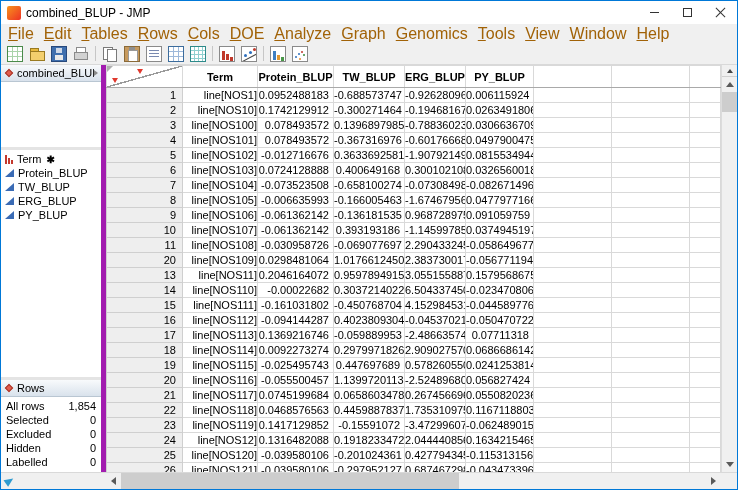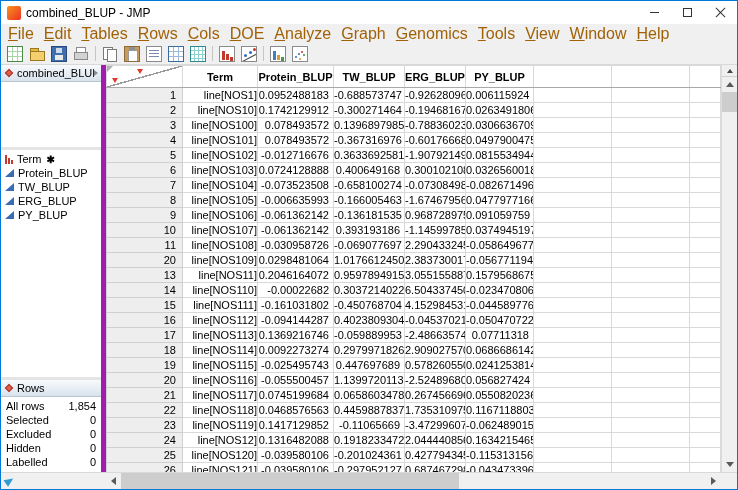--- a/index.html
+++ b/index.html
@@ -543,21 +543,21 @@
               <td class="num">1.7353109758</td>
               <td class="num">0.1167118803</td>
               <td class="emptycell"></td>
               <td class="emptycell"></td>
               <td class="emptycell"></td>
             </tr>
             <tr>
               <td class="rownum">23</td>
               <td class="term">line[NOS119]</td>
               <td class="num">0.1417129852</td>
-              <td class="num">-0.11065669</td>
+              <td class="num">-0.15591072</td>
               <td class="num">-3.472996074</td>
               <td class="num">-0.062489015</td>
               <td class="emptycell"></td>
               <td class="emptycell"></td>
               <td class="emptycell"></td>
             </tr>
             <tr>
               <td class="rownum">24</td>
               <td class="term">line[NOS12]</td>
               <td class="num">0.1316482088</td>

